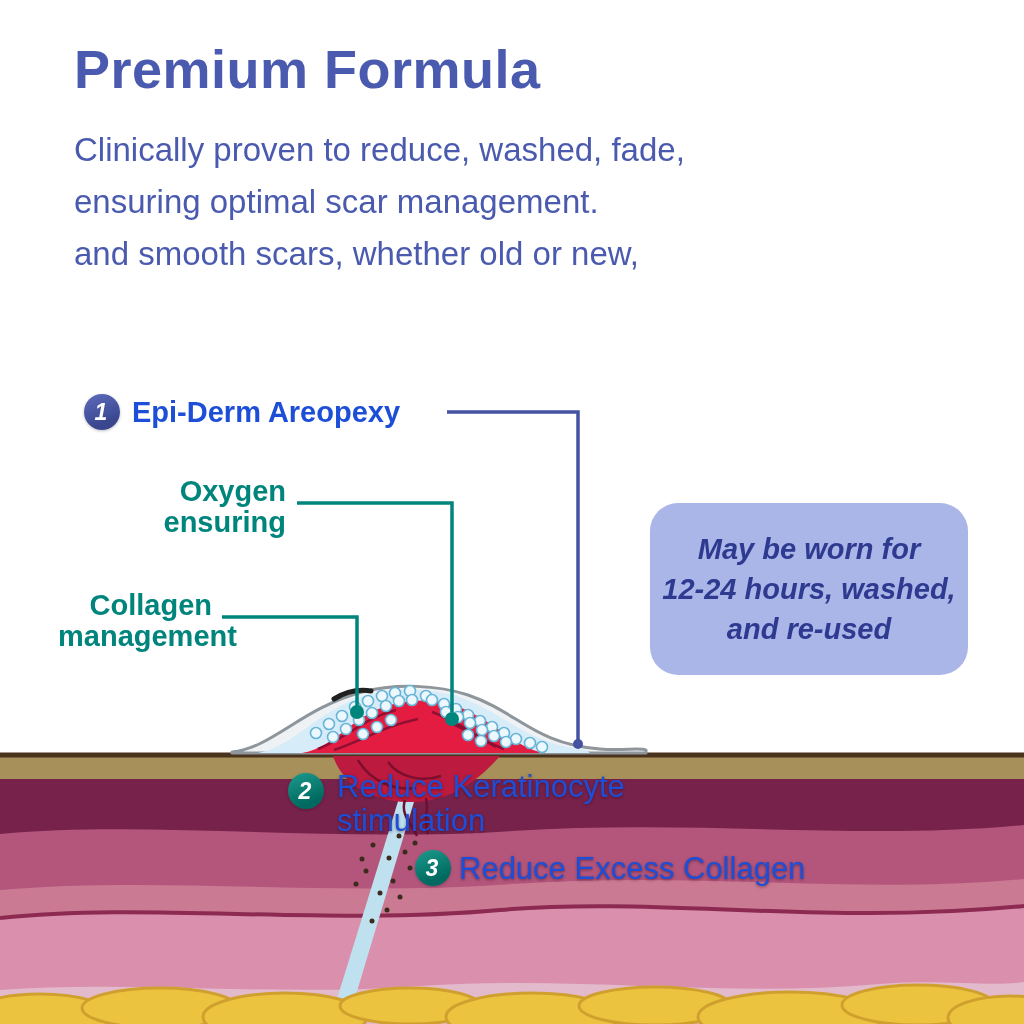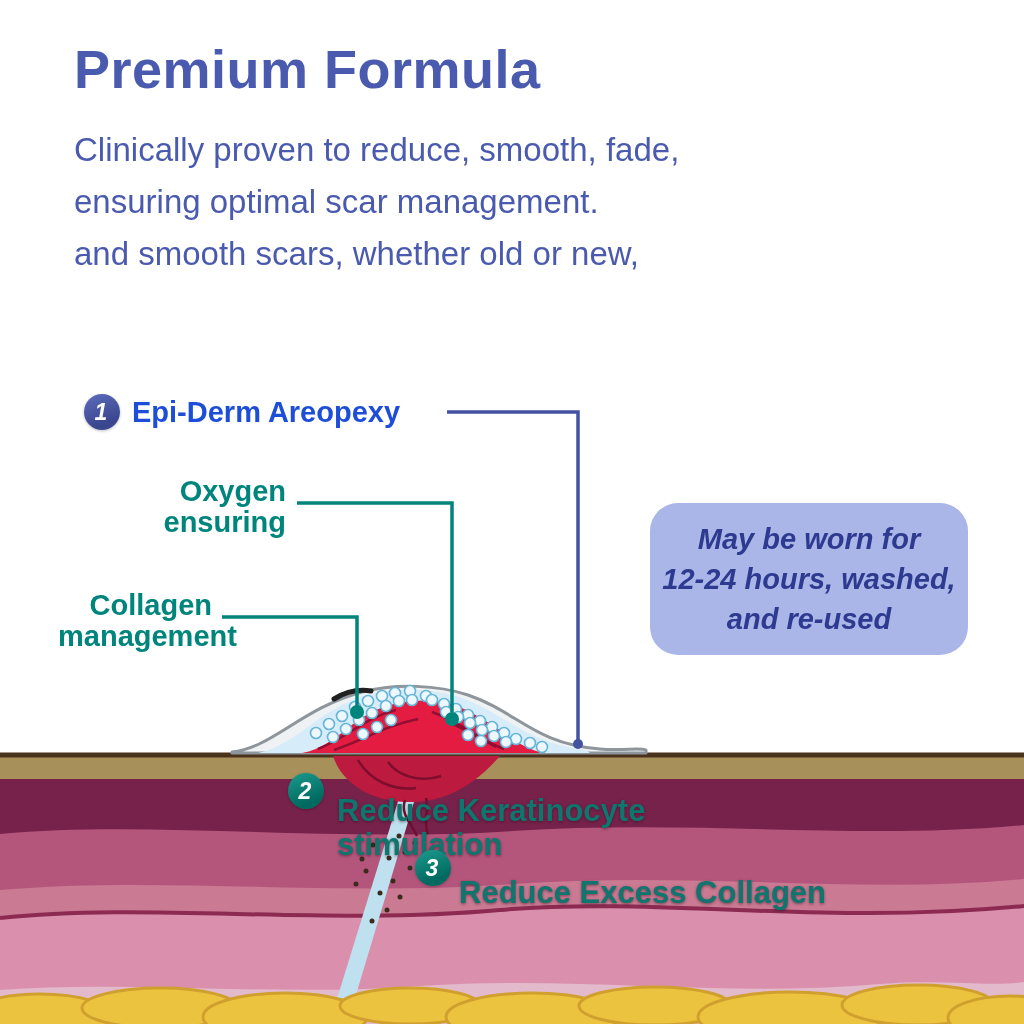--- a/index.html
+++ b/index.html
@@ -34,31 +34,30 @@
     font-size:29px;font-weight:bold;color:#1d4ed8;
   }
   .teal-label{
     position:absolute;text-align:right;
     color:#00857c;font-weight:bold;font-size:29px;line-height:31px;
   }
   .oxygen-label{left:120px;top:476px;width:166px;}
   .moisture-label{left:58px;top:590px;width:154px;}
 
   .note-box{
-    position:absolute;left:650px;top:503px;width:318px;height:152px;
+    position:absolute;left:650px;top:503px;width:318px;height:172px;
     background:#aab5e8;border-radius:28px;
     display:flex;flex-direction:column;align-items:center;justify-content:center;
     color:#2d3a90;font-style:italic;font-weight:bold;font-size:29px;line-height:40px;
     text-align:center;
   }
 
   .white-label{
-    position:absolute;color:#0f766e;font-weight:bold;
+    position:absolute;color:#1d4ed8;font-weight:normal;
     text-shadow:0 1px 3px rgba(40,10,25,.5);
-    margin-top:24px;
   }
   .step2-label{left:337px;top:770px;font-size:31px;line-height:34px;}
   .step3-label{left:459px;top:851px;font-size:31px;}
 </style>
 </head>
 <body>
 
 <div class="canvas">
 
   <svg class="skin" width="1024" height="1024" viewBox="0 0 1024 1024">
@@ -181,21 +180,21 @@
     <g>
       <path d="M297,503 L452,503 L452,712" stroke="#00857c" stroke-width="3.5" fill="none"></path>
     </g>
     <g>
       <path d="M222,617 L357,617 L357,706" stroke="#00857c" stroke-width="3.5" fill="none"></path>
     </g>
   </svg>
 
   <h1 class="page-title">Premium Formula</h1>
   <div class="page-subtitle">
-    <div>Clinically proven to reduce, smooth, fade,</div>
+    <div>Clinically proven to reduce, washed, fade,</div>
     <div>ensuring optimal scar management.</div>
     <div>and smooth scars, whether old or new,</div>
   </div>
 
   <div class="badge badge-blue badge1">
     <span>1</span>
   </div>
   <div class="step1-label">Epi-Derm Areopexy</div>
 
   <div class="teal-label oxygen-label">

